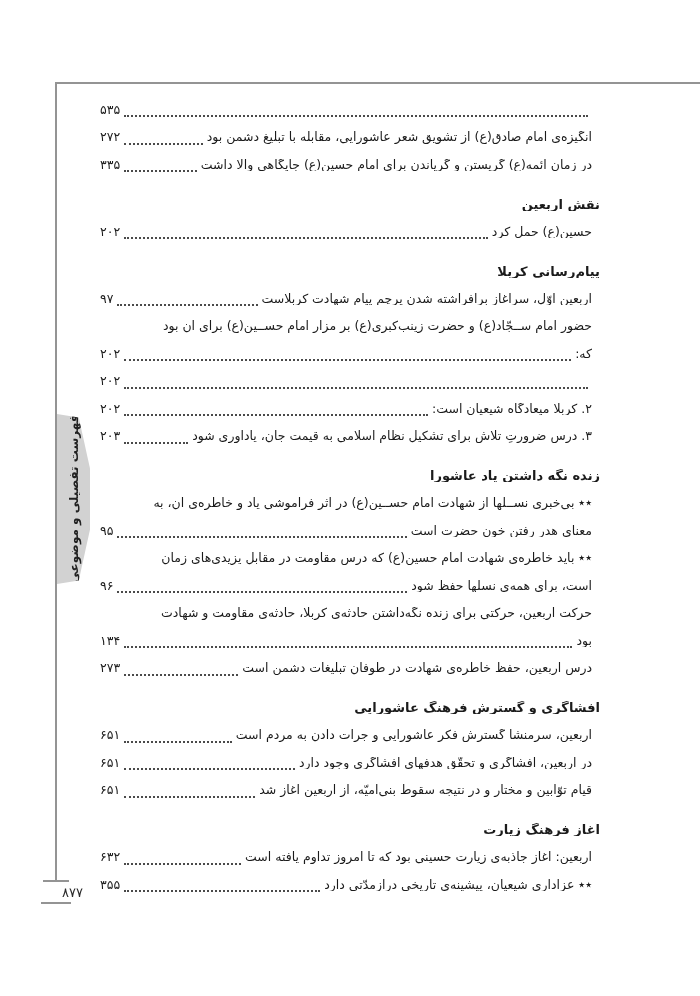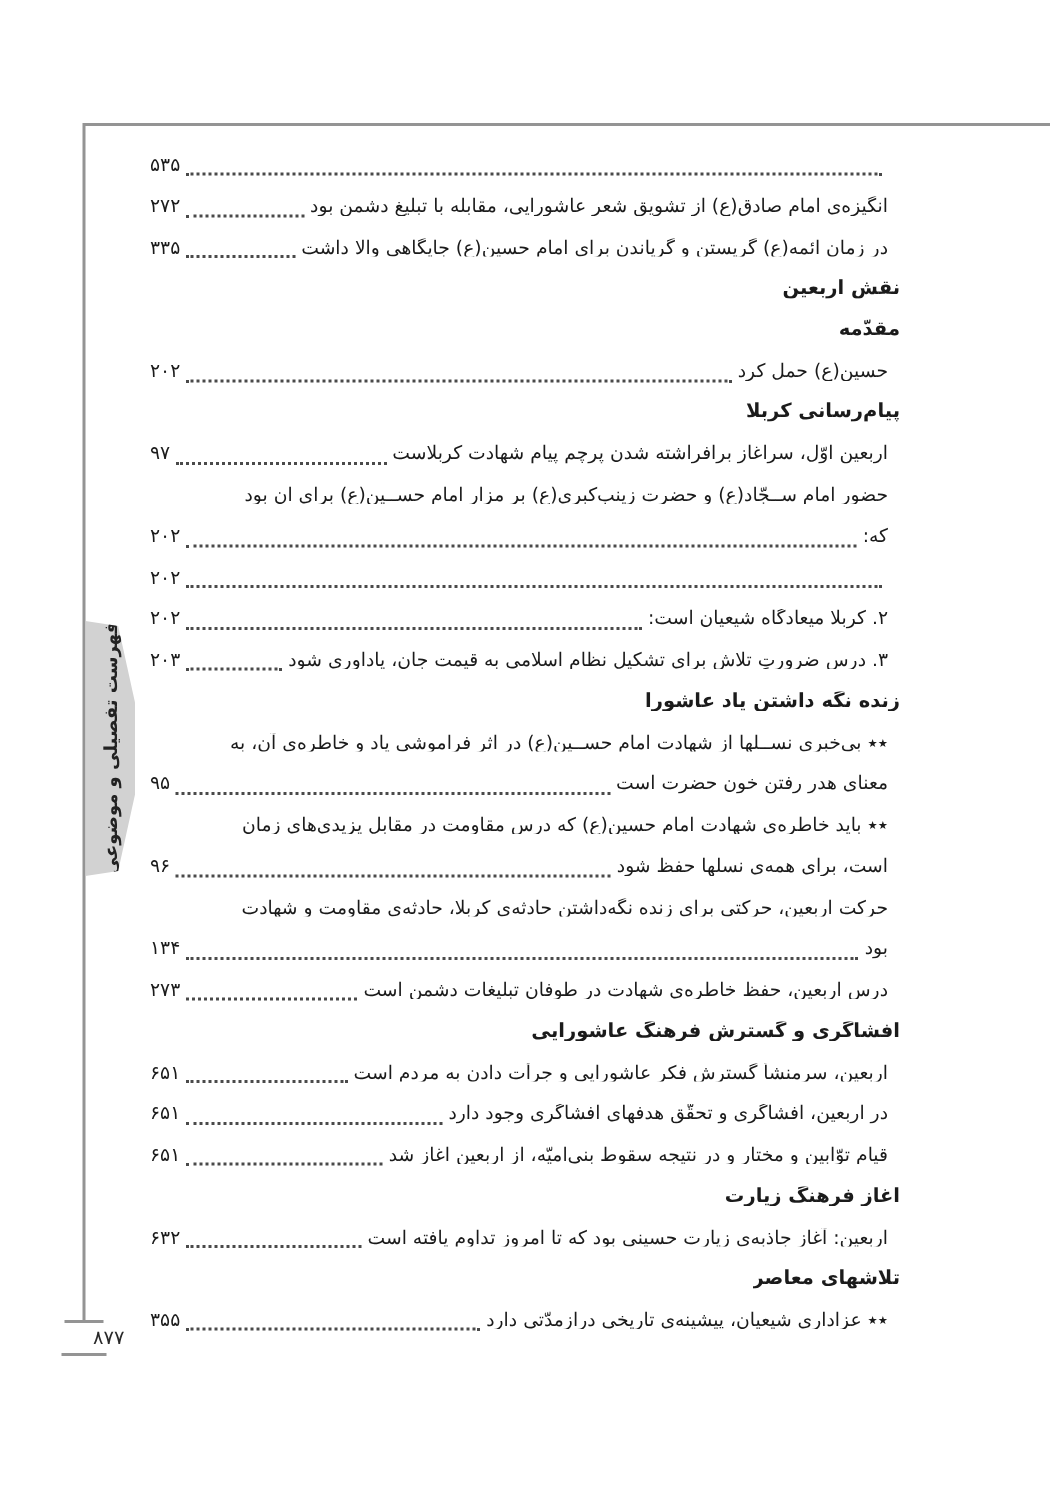--- a/index.html
+++ b/index.html
@@ -31,21 +31,21 @@
 
   
   .content{
     position:absolute;top:96px;right:100px;width:500px;
     direction:rtl;
     font-size:12.5px;
     line-height:1;
   }
   .row{height:27.5px;display:flex;align-items:center;overflow:hidden;}
   .row .t{white-space:nowrap;flex:0 1 auto;overflow:hidden;}
-  .row.heading{font-weight:700;font-size:13px;}
+  .row.heading{font-weight:700;font-size:13px;margin-top:12px;}
   .row.entry,.row.line{padding-right:8px;}
   .leader{
     flex:1 1 auto;min-width:8px;height:1em;
     border-bottom:2px dotted #4a4a4a;
     align-self:center;margin:0 4px;
   }
   .num{flex:0 0 auto;white-space:nowrap;}
 
   
   .pagenum{position:absolute;left:29px;top:880px;width:54px;text-align:right;}
@@ -75,23 +75,20 @@
         <span class="leader"></span>
         <span class="num">۲۷۲</span>
       </div>
       <div class="row entry">
         <span class="t">در زمان ائمه(ع) گریستن و گریاندن برای امام حسین(ع) جایگاهی والا داشت</span>
         <span class="leader"></span>
         <span class="num">۳۳۵</span>
       </div>
       <div class="row heading">
         <span class="t">نقش اربعین</span>
-      </div>
-      <div class="row heading">
-        <span class="t">مقدّمه</span>
       </div>
       <div class="row entry">
         <span class="t">حسین(ع) حمل کرد</span>
         <span class="leader"></span>
         <span class="num">۲۰۲</span>
       </div>
       <div class="row heading">
         <span class="t">پیام‌رسانی کربلا</span>
       </div>
       <div class="row entry">
@@ -172,23 +169,20 @@
         <span class="num">۶۵۱</span>
       </div>
       <div class="row heading">
         <span class="t">آغاز فرهنگ زیارت</span>
       </div>
       <div class="row entry">
         <span class="t">اربعین: آغاز جاذبه‌ی زیارت حسینی بود که تا امروز تداوم یافته است</span>
         <span class="leader"></span>
         <span class="num">۶۳۲</span>
       </div>
-      <div class="row heading">
-        <span class="t">تلاشهای معاصر</span>
-      </div>
       <div class="row entry">
         <span class="t">٭٭ عزاداری شیعیان، پیشینه‌ی تاریخی درازمدّتی دارد</span>
         <span class="leader"></span>
         <span class="num">۳۵۵</span>
       </div>
     </div>
 
   <div class="pagenum">
     <div class="cap"></div>
     <div class="n">۸۷۷</div>

